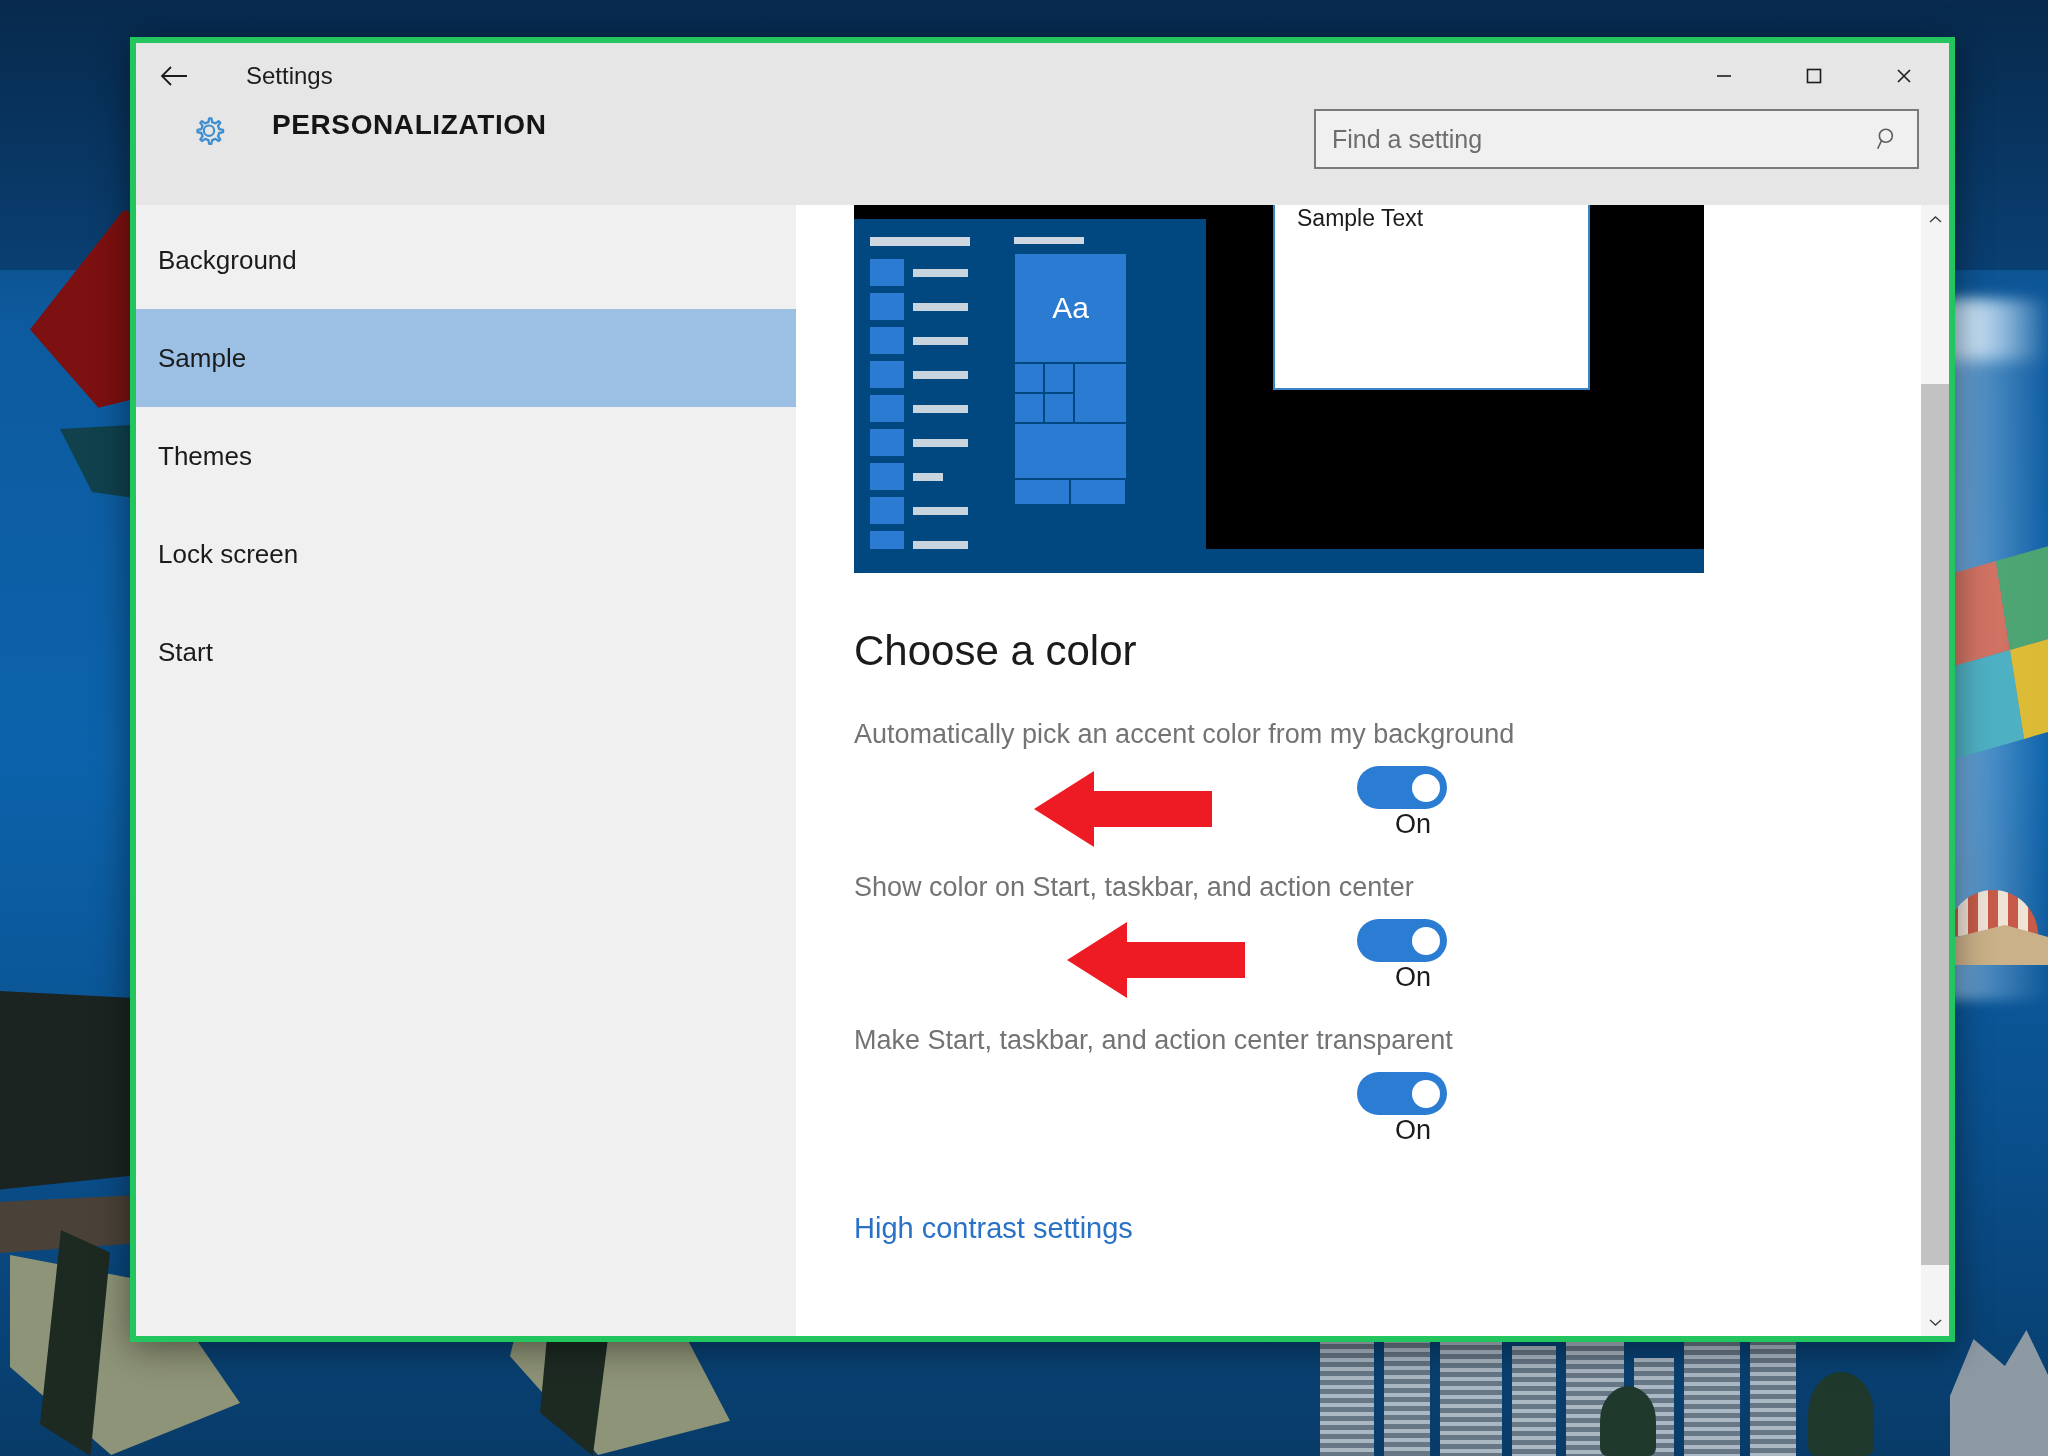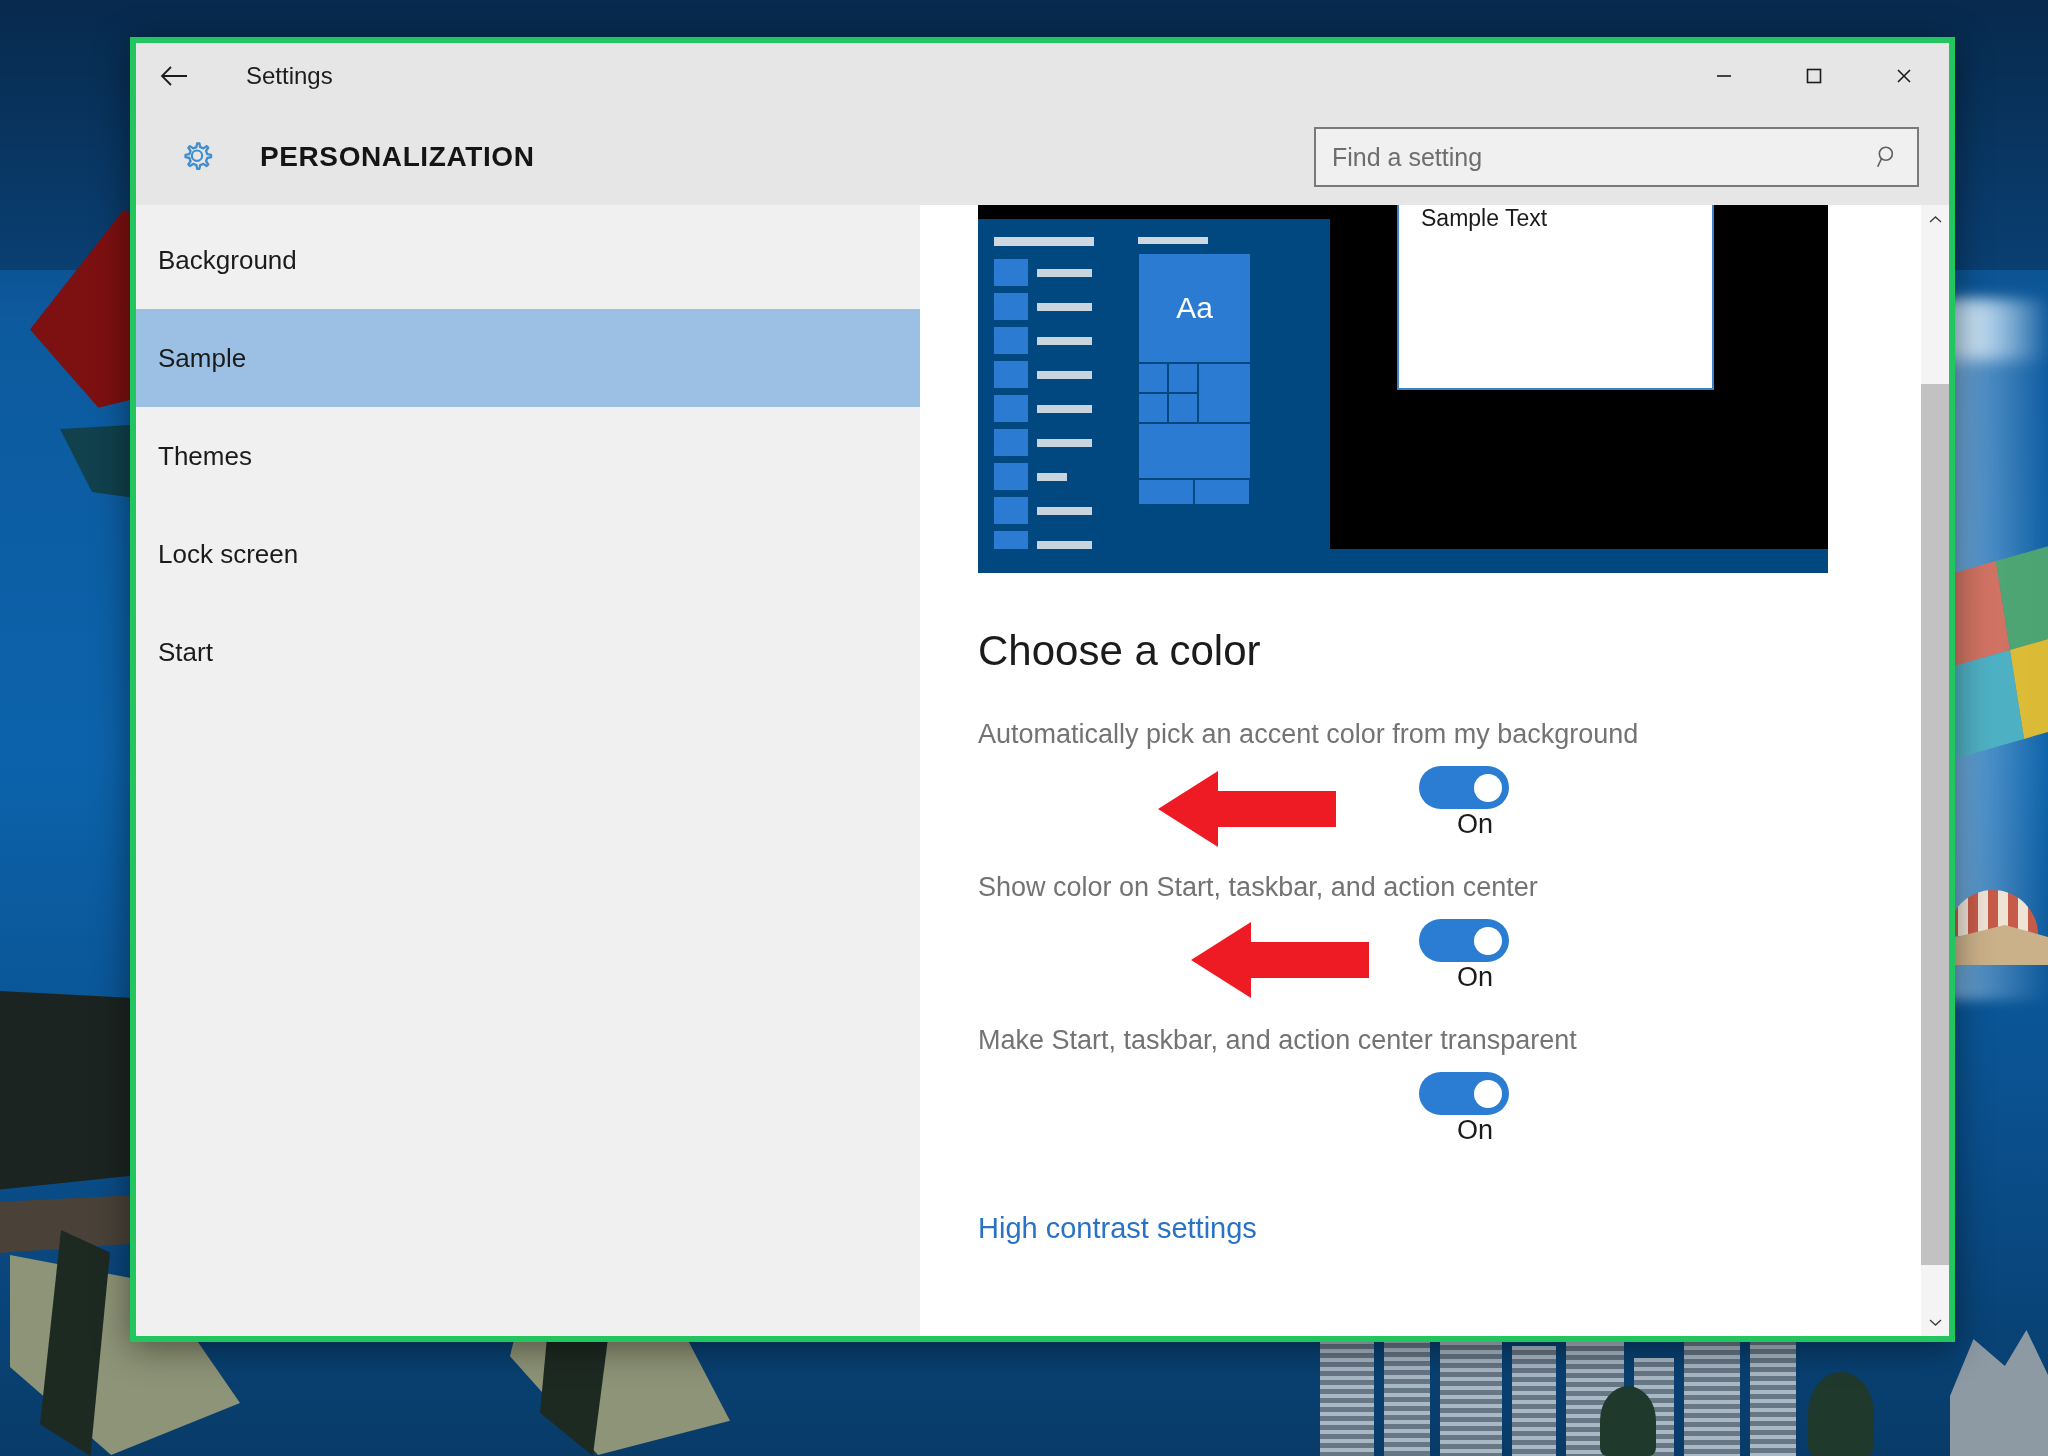--- a/index.html
+++ b/index.html
@@ -145,23 +145,23 @@
   .win-btn {
     width: 90px; height: 66px;
     display: flex; align-items: center; justify-content: center;
   }
   .win-btn svg { width: 20px; height: 20px; }
 
   
   .headerband {
     height: 96px;
     background: #e6e6e6;
-    display: flex; align-items: center;
+    display: flex; align-items: flex-start;
     flex: 0 0 auto;
-    padding-left: 24px;
+    padding-left: 36px;
   }
   .gear-wrap { width: 74px; display: flex; justify-content: center; align-items: center; }
   .app-title {
     font-size: 28px; font-weight: bold; letter-spacing: .6px;
     color: #151515; margin-left: 26px;
   }
   .search-wrap {
     margin-left: auto; margin-right: 30px;
     width: 605px; height: 60px;
     background: #f0f0f0;
@@ -176,21 +176,21 @@
     font-family: "Liberation Sans", sans-serif;
   }
   .search-input::placeholder { color: #6d6d6d; opacity: 1; }
   .search-icon { width: 58px; display: flex; align-items: center; justify-content: center; }
   .search-icon svg { width: 26px; height: 26px; }
 
   
   .body-row { flex: 1; display: flex; min-height: 0; }
 
   .sidebar {
-    width: 784px;
+    width: 660px;
     background: #f0f0f0;
     flex: 0 0 auto;
     padding-top: 6px;
   }
   .nav-item {
     height: 98px;
     display: flex; align-items: center;
     padding-left: 22px;
     font-size: 26px;
     color: #1b1b1b;

